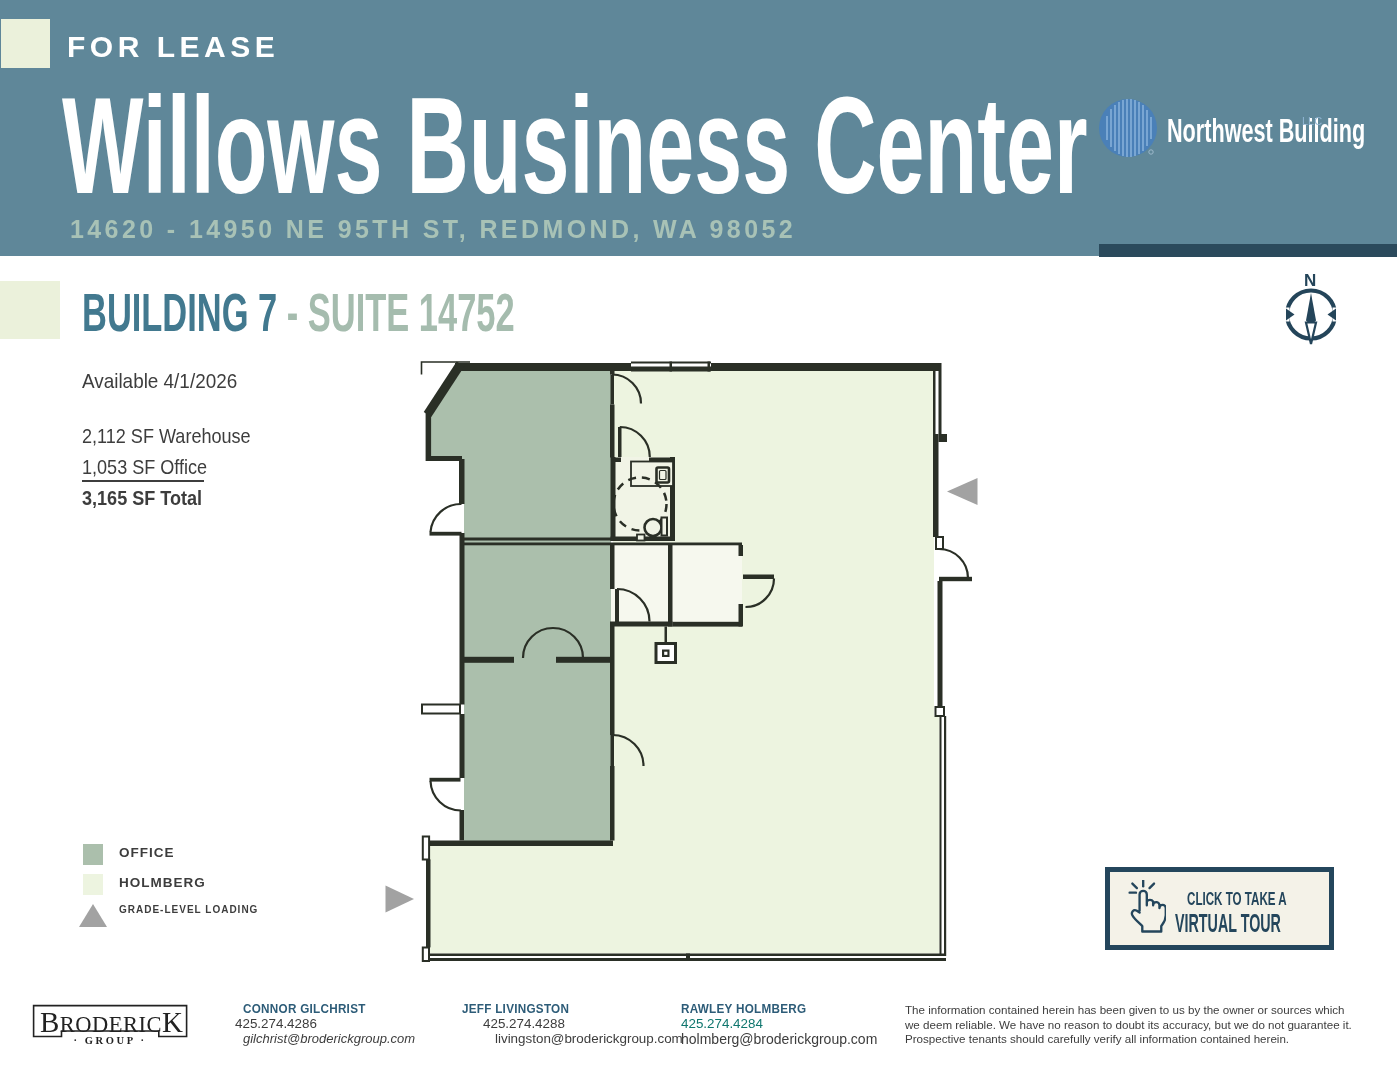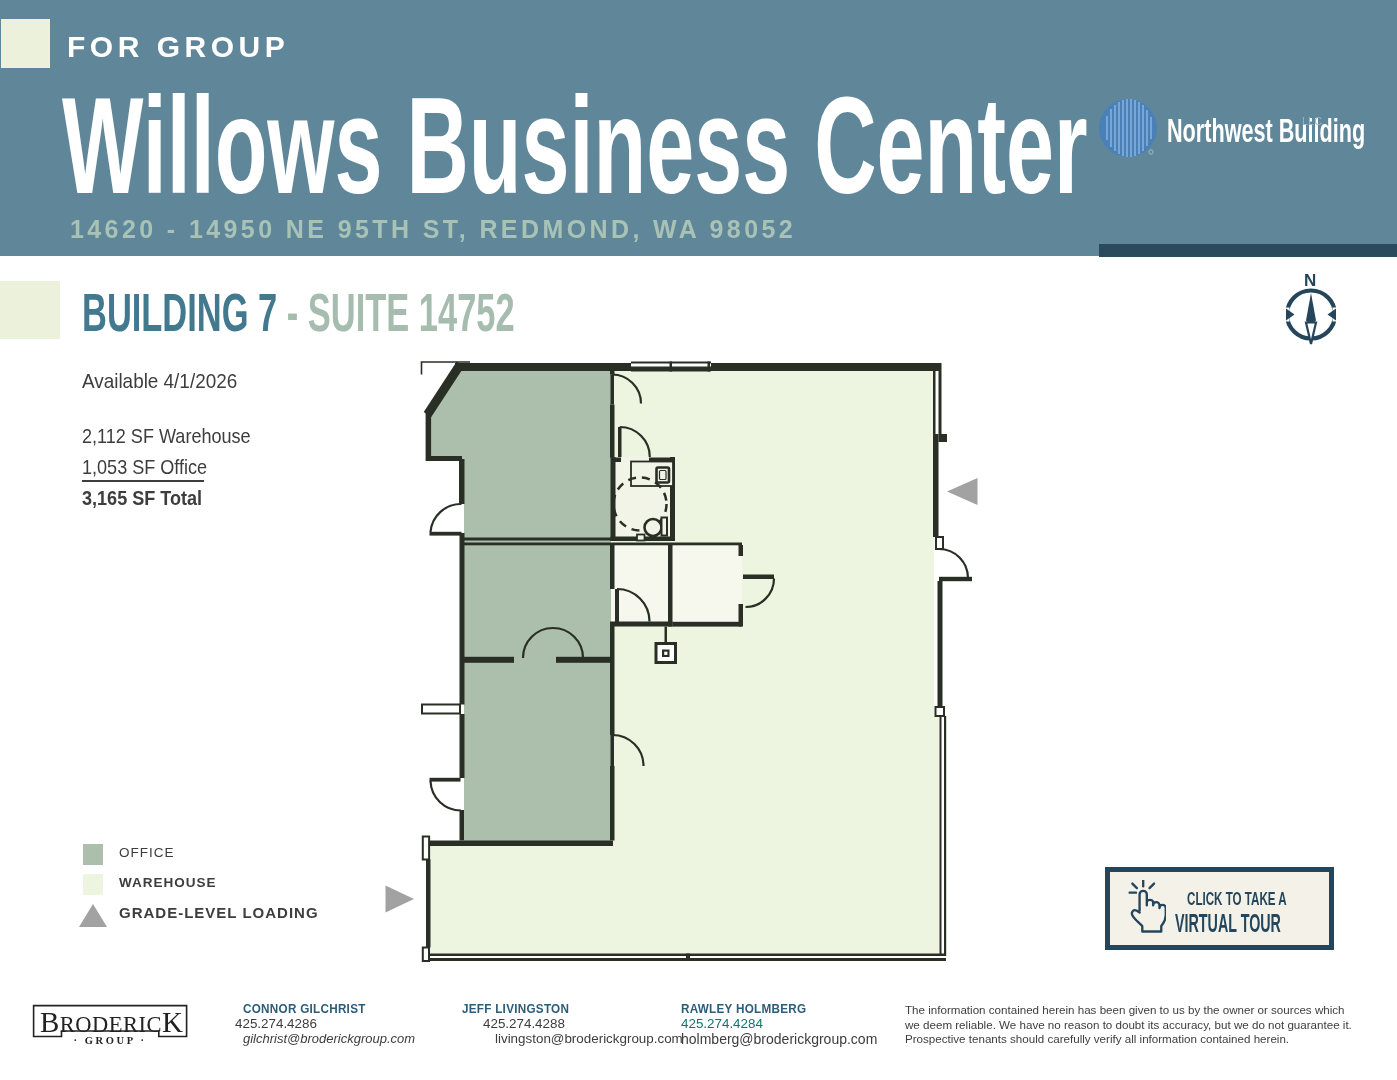--- a/index.html
+++ b/index.html
@@ -8,21 +8,21 @@
   .abs{position:absolute;}
   .sx{transform-origin:left top;white-space:nowrap;line-height:1;}
 </style>
 </head>
 <body>
 
 <div class="abs" style="left:0;top:0;width:1397px;height:256px;background:#5f8799;"></div>
 
 <div class="abs" style="left:1px;top:19px;width:49px;height:49px;background:#ebf1db;"></div>
 
-<div class="abs sx" style="left:67px;top:32px;font-size:30px;font-weight:bold;letter-spacing:4.5px;color:#ffffff;">FOR GROUP</div>
+<div class="abs sx" style="left:67px;top:32px;font-size:30px;font-weight:bold;letter-spacing:4.5px;color:#ffffff;">FOR LEASE</div>
 
 <div class="abs sx" id="title" style="left:62px;top:77px;font-size:137px;font-weight:bold;color:#ffffff;transform:scaleX(0.63);">Willows Business Center</div>
 
 <div class="abs sx" style="left:70px;top:217px;font-size:25px;font-weight:bold;letter-spacing:3.4px;color:#a8c2b6;">14620 - 14950 NE 95TH ST, REDMOND, WA 98052</div>
 
 <div class="abs" style="left:1099px;top:244px;width:298px;height:13px;background:#2b4a5c;"></div>
 
 <svg class="abs" style="left:1090px;top:90px;" width="100" height="80" viewBox="0 0 100 80">
 
   <g>
@@ -59,31 +59,31 @@
 <div class="abs sx" style="left:82px;top:425px;font-size:21px;color:#3d3d3d;transform:scaleX(0.86);">2,112 SF Warehouse</div>
 
 <div class="abs sx" style="left:82px;top:456px;font-size:21px;color:#3d3d3d;transform:scaleX(0.86);">1,053 SF Office</div>
 
 <div class="abs" style="left:82px;top:480px;width:122px;height:2px;background:#3d3d3d;"></div>
 
 <div class="abs sx" style="left:82px;top:487px;font-size:21px;font-weight:bold;color:#3d3d3d;transform:scaleX(0.86);">3,165 SF Total</div>
 
 <div class="abs" style="left:83px;top:844px;width:20px;height:21px;background:#abbfac;"></div>
 
-<div class="abs sx" style="left:119px;top:846px;font-size:13.5px;font-weight:normal;letter-spacing:1px;color:#3d3d3d;">OFFICE</div>
+<div class="abs sx" style="left:119px;top:846px;font-size:13.5px;font-weight:bold;letter-spacing:1px;color:#3d3d3d;">OFFICE</div>
 
 <div class="abs" style="left:83px;top:874px;width:20px;height:21px;background:#edf4e0;"></div>
 
-<div class="abs sx" style="left:119px;top:876px;font-size:13.5px;font-weight:bold;letter-spacing:1px;color:#3d3d3d;">WAREHOUSE</div>
+<div class="abs sx" style="left:119px;top:876px;font-size:13.5px;font-weight:bold;letter-spacing:1px;color:#3d3d3d;">HOLMBERG</div>
 
 <svg class="abs" style="left:79px;top:904px;" width="28" height="23" viewBox="0 0 28 23">
     <polygon points="14,0 28,23 0,23" fill="#a2a2a2"></polygon>
   </svg>
 
-<div class="abs sx" style="left:119px;top:905px;font-size:15px;font-weight:bold;letter-spacing:1px;color:#3d3d3d;">GRADE-LEVEL LOADING</div>
+<div class="abs sx" style="left:119px;top:905px;font-size:10px;font-weight:bold;letter-spacing:1px;color:#3d3d3d;">GRADE-LEVEL LOADING</div>
 
 <svg class="abs" style="left:0;top:0;" width="1397" height="1080" viewBox="0 0 1397 1080">
   <g fill="none" stroke="none">
 
     <polygon points="613,368.5 934,368.5 934,716 939.5,716 939.5,953.5 430,953.5 430,846 613,846" fill="#edf4e0"></polygon>
 
     <polygon points="461,368.5 611,368.5 611,841 464,841 464,459 431,459 431,412" fill="#abbfac"></polygon>
 
     <rect x="611" y="457" width="64" height="84" fill="#f1f4e6"></rect>
 

